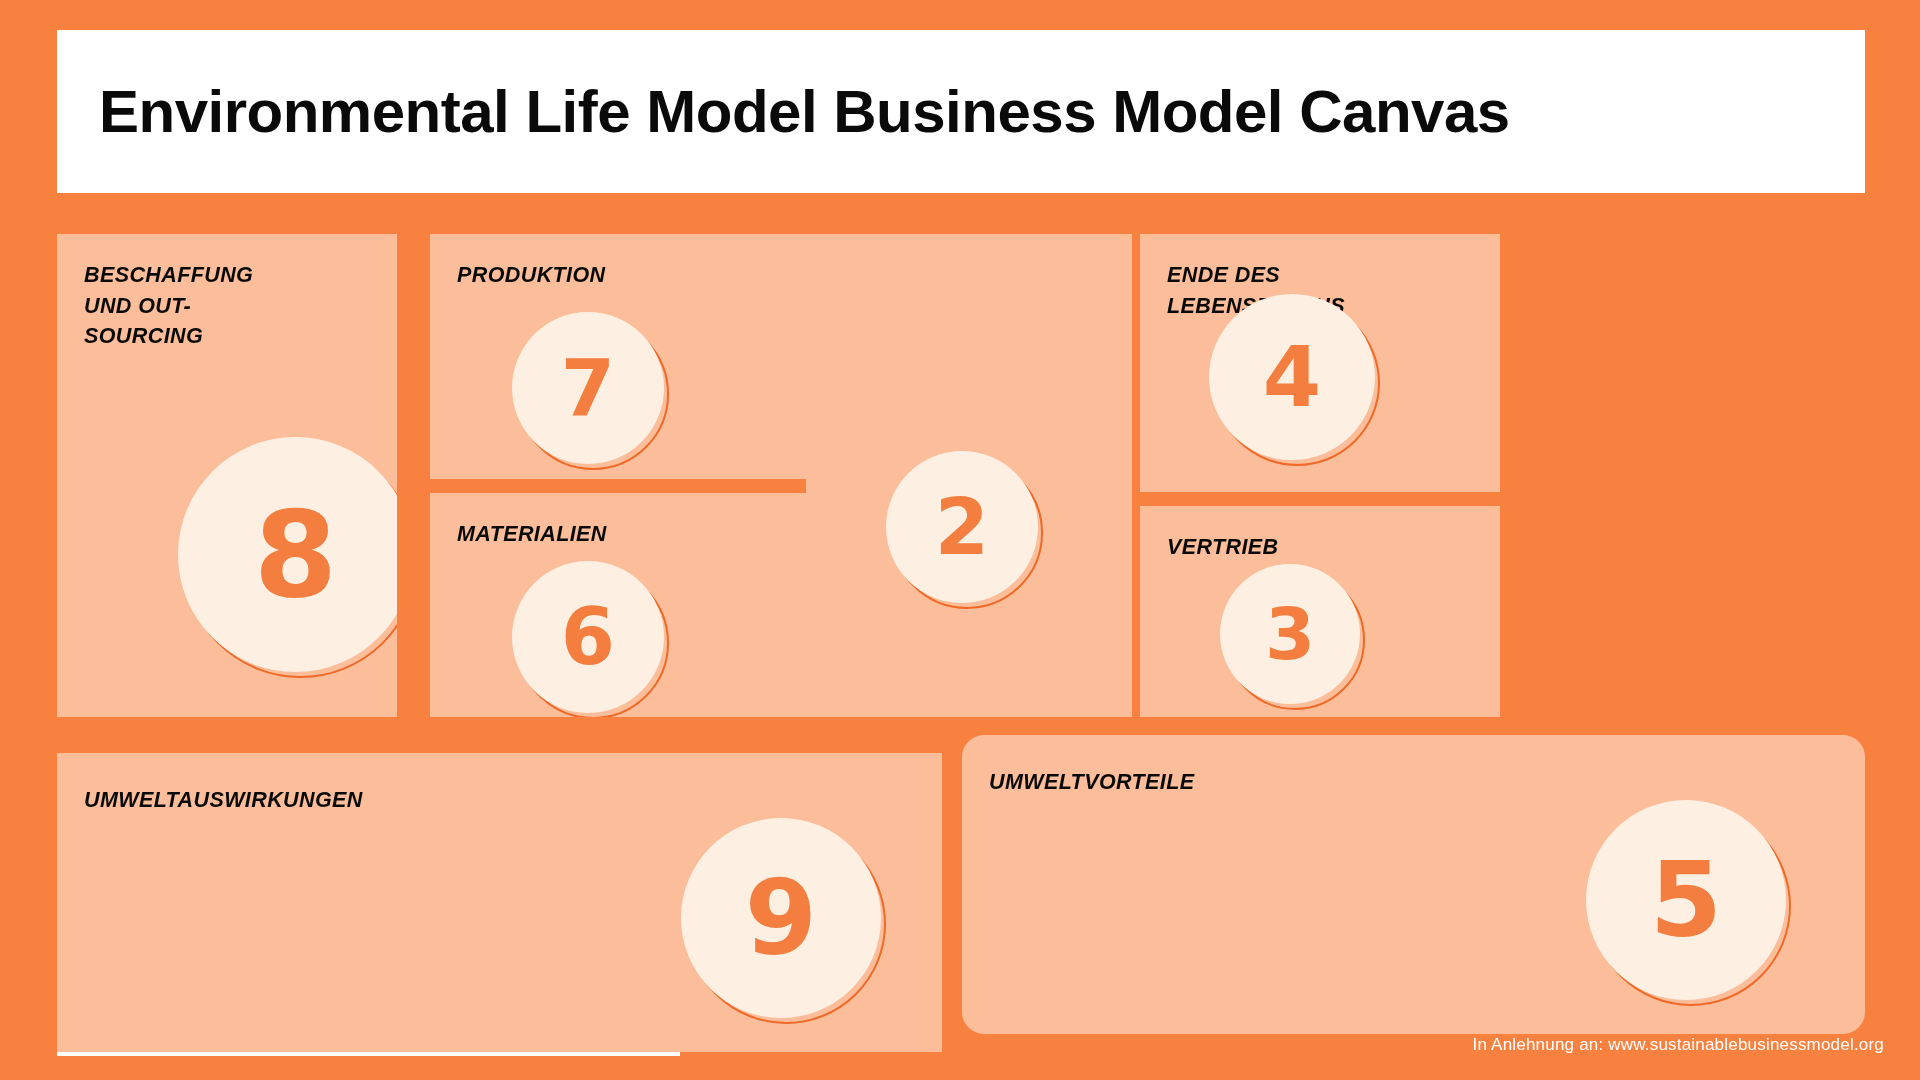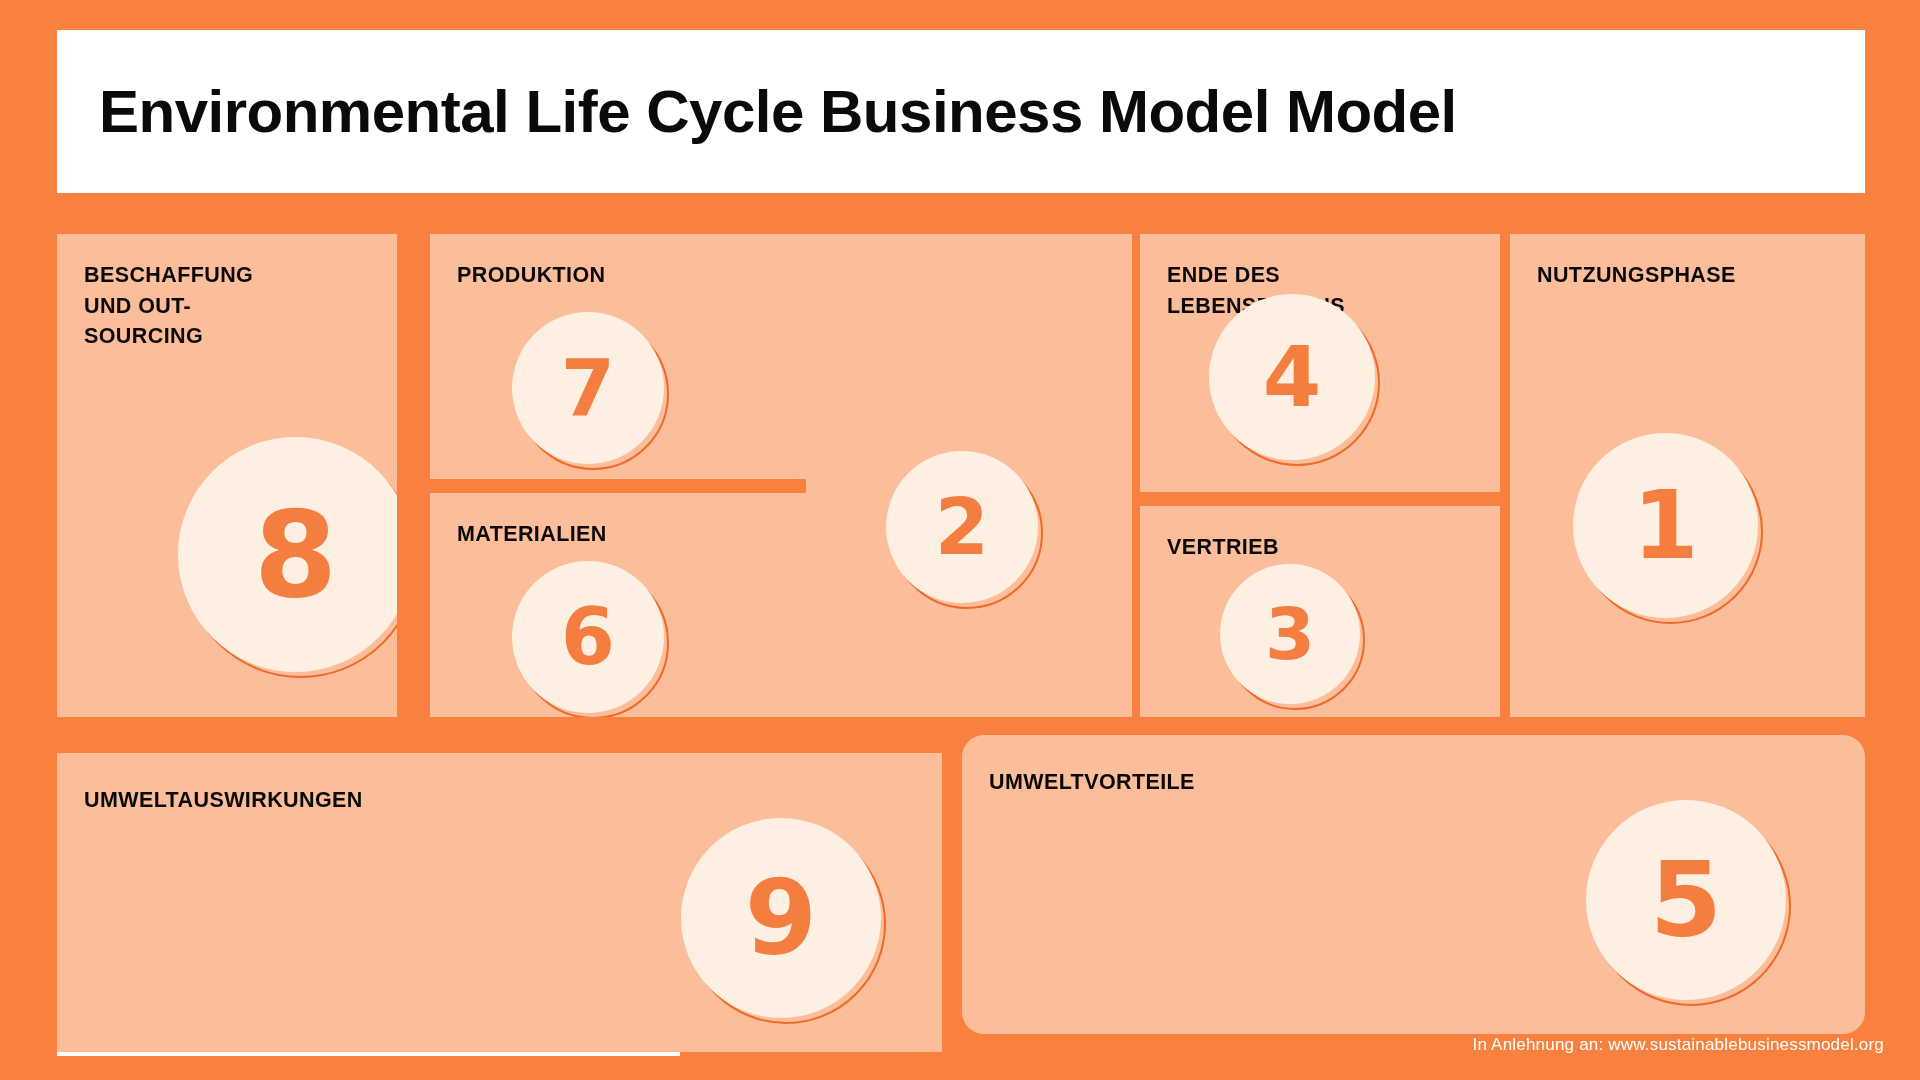--- a/index.html
+++ b/index.html
@@ -46,20 +46,21 @@
     left: 27px; top: 26px;
     font-size: 21.5px;
     font-weight: 700;
     letter-spacing: 0.4px;
     line-height: 1.42;
     color: #0a0a0a;
     text-transform: uppercase;
     z-index: 3;
     white-space: pre-line;
     font-family: "Liberation Sans", sans-serif;
+    font-style: italic;
   }
 
   
   .badge {
     position: absolute;
     z-index: 5;
   }
   .badge .ring {
     position: absolute;
     left: 5px; top: 6px;
@@ -104,21 +105,21 @@
     font-family: "Liberation Sans", sans-serif;
     white-space: nowrap;
   }
 </style>
 </head>
 <body>
 
 <div class="canvas">
 
   <div class="title-bar">
-    <div class="title-text">Environmental Life Cycle Business Model Model</div>
+    <div class="title-text">Environmental Life Model Business Model Canvas</div>
   </div>
 
   <div class="card" style="left:57px; top:234px; width:340px; height:483px;">
     <div class="card-label">BESCHAFFUNG
 UND OUT-
 SOURCING</div>
     <div class="badge" style="left:121px; top:203px; width:235px; height:235px;">
       <div class="ring"></div>
       <div class="disc"></div>
       <div class="num" style="font-size:120px;">8</div>
@@ -163,28 +164,20 @@
 
   <div class="card" style="left:1140px; top:506px; width:360px; height:211px;">
     <div class="card-label">VERTRIEB</div>
     <div class="badge" style="left:80px; top:58px; width:140px; height:140px;">
       <div class="ring"></div>
       <div class="disc"></div>
       <div class="num" style="font-size:72px;">3</div>
     </div>
   </div>
 
-  <div class="card" style="left:1510px; top:234px; width:355px; height:483px;">
-    <div class="card-label">NUTZUNGSPHASE</div>
-    <div class="badge" style="left:63px; top:199px; width:185px; height:185px;">
-      <div class="ring"></div>
-      <div class="disc"></div>
-      <div class="num" style="font-size:95px;">1</div>
-    </div>
-  </div>
 
   <div class="card" style="left:57px; top:735px; width:885px; height:299px;margin-top:18px;">
     <div class="card-label" style="left:27px; top:32px;">UMWELTAUSWIRKUNGEN</div>
     <div class="badge" style="left:624px; top:65px; width:200px; height:200px;">
       <div class="ring"></div>
       <div class="disc"></div>
       <div class="num" style="font-size:104px;">9</div>
     </div>
   </div>
 

